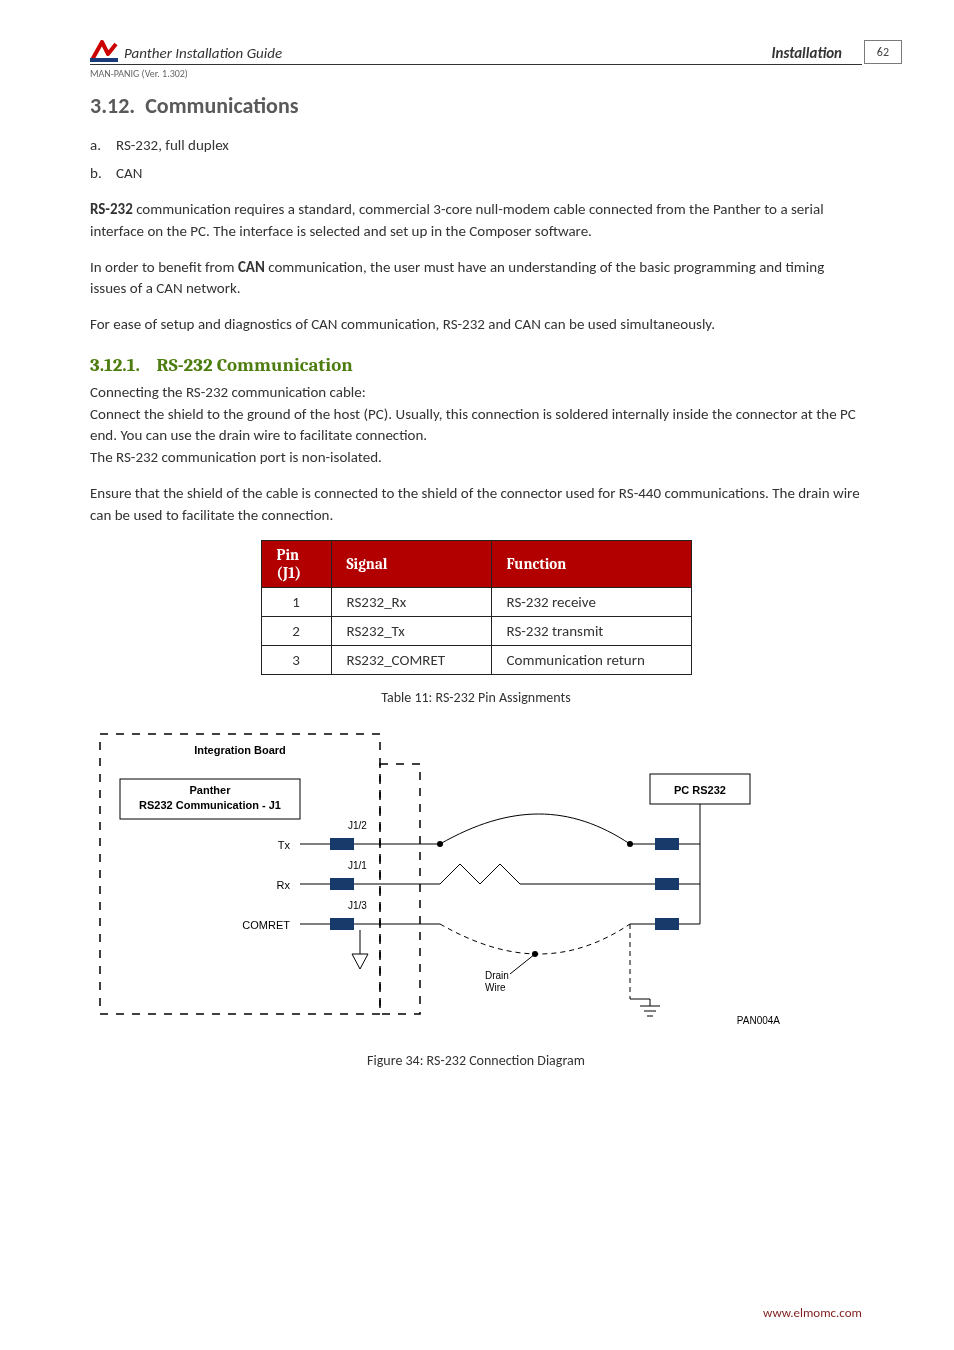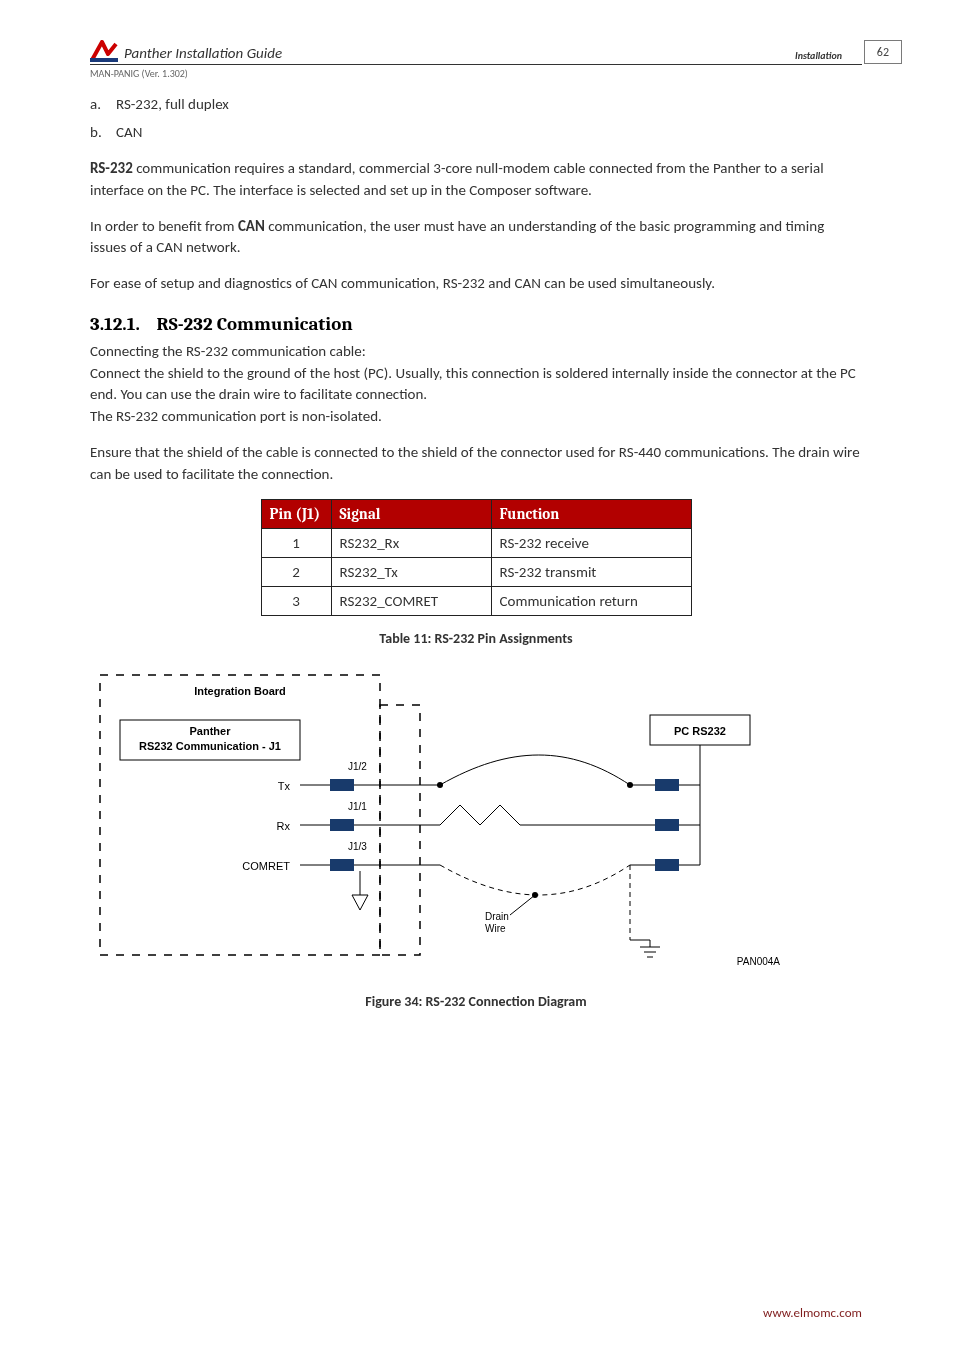--- a/index.html
+++ b/index.html
@@ -1,36 +1,36 @@
 <!DOCTYPE html>
 <html><head>
 <meta charset="utf-8">
 <style>
   * { box-sizing: border-box; margin: 0; padding: 0; }
   html, body { width: 954px; height: 1350px; font-family: Calibri, "Segoe UI", Arial, sans-serif; color: #333; background: #fff; }
   .page { position: relative; width: 932px; height: 1350px; padding: 40px 70px 0 90px; }
   .header { display: flex; align-items: flex-end; border-bottom: 1px solid #333; padding-bottom: 2px; margin-bottom: 8px; }
   .logo { display: inline-flex; align-items: center; margin-right: 6px; }
   .header-left { font-style: italic; font-size: 15px; color: #333; flex: 1; }
-  .header-right { font-style: italic; font-weight: bold; font-size: 10px; color: #333; margin-right: 20px; }
+  .header-right { font-style: italic; font-weight: bold; font-size: 15px; color: #333; margin-right: 20px; }
   .page-num-box { border: 1px solid #7a7a7a; padding: 4px 12px; font-size: 12px; color: #444; position: absolute; right: 30px; top: 40px; }
   .ver { font-size: 10px; color: #666; margin-top: -6px; margin-bottom: 12px; }
   h2.section { font-family: Verdana, Calibri, Arial, sans-serif; font-size: 22px; font-weight: bold; color: #5a5a5a; margin: 10px 0 14px 0; }
   p.body { font-size: 15px; line-height: 1.45; margin-bottom: 14px; }
   .list { margin: 0 0 14px 0; }
   .list-item { display: flex; font-size: 15px; line-height: 1.6; margin-bottom: 4px; }
   .list-item .lbl { width: 26px; flex-shrink: 0; }
-  h3.subsection { font-family: Cambria, Georgia, serif; font-size: 19px; font-weight: bold; color: #000000; margin: 18px 0 6px 0; }
+  h3.subsection { font-family: Cambria, Georgia, serif; font-size: 19px; font-weight: bold; color: #4d7c0f; margin: 18px 0 6px 0; }
   table.pin { border-collapse: collapse; margin: 10px auto 8px auto; }
-  table.pin th, table.pin td { border: 1px solid #222; padding: 5px 8px; font-size: 15px; margin-left: 36px; }
+  table.pin th, table.pin td { border: 1px solid #222; padding: 5px 15px; font-size: 15px; margin-left: 36px; }
   table.pin th { background: #b20000; color: #fff; text-align: left; font-family: Cambria, Georgia, serif; font-weight: bold; }
   table.pin td.c { text-align: center; width: 70px; }
   table.pin td.sig { width: 160px; }
   table.pin td.fn { width: 200px; }
-  .caption { text-align: center; font-size: 14px; font-weight: bold; margin: 14px 0 18px 0; }
+  .caption { text-align: center; font-size: 14px; font-weight: normal; margin: 14px 0 18px 0; }
   .figure-wrap { margin-top: 4px; }
   .footer-link { position: absolute; bottom: 30px; right: 70px; font-size: 13px; color: #7f1d1d; }
 </style>
 </head>
 <body>
 
 <div class="page">
 
   <div class="header">
     <span class="logo">
@@ -38,20 +38,23 @@
         <path d="M2 20 L12 2 L18 14 L26 4" fill="none" stroke="#c00" stroke-width="4" stroke-linejoin="round"></path>
         <rect x="0" y="18" width="28" height="4" fill="#1a3a7a"></rect>
       </svg>
     </span>
     <span class="header-left">Panther Installation Guide</span>
     <span class="header-right">Installation</span>
   </div>
   <div class="page-num-box">62</div>
   <div class="ver">MAN-PANIG (Ver. 1.302)</div>
 
+  <h2 class="section">
+    <span>3.12.</span>&nbsp;&nbsp;<span>Communications</span>
+  </h2>
 
 
   <div class="list">
     <div class="list-item">
       <span class="lbl">a.</span>
       <span>RS-232, full duplex</span>
     </div>
     <div class="list-item">
       <span class="lbl">b.</span>
       <span>CAN</span>

